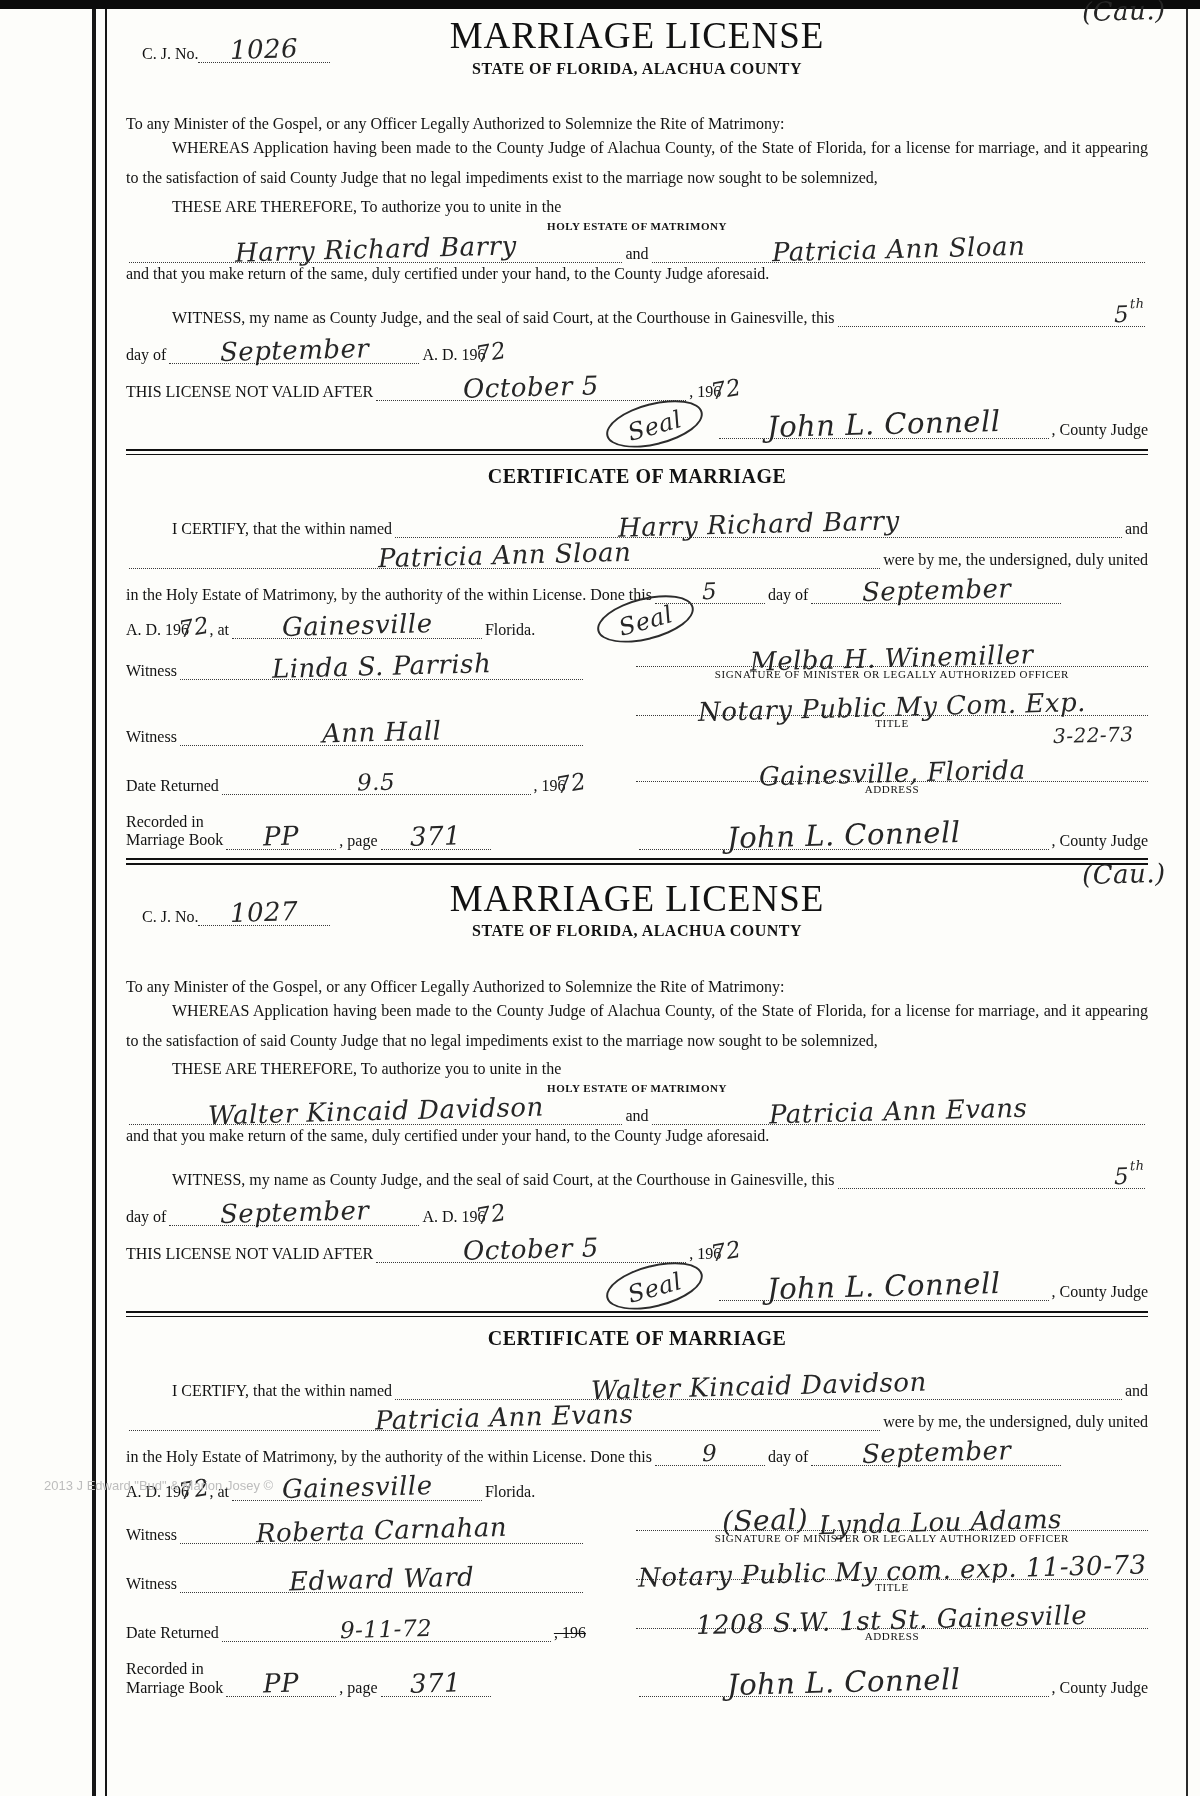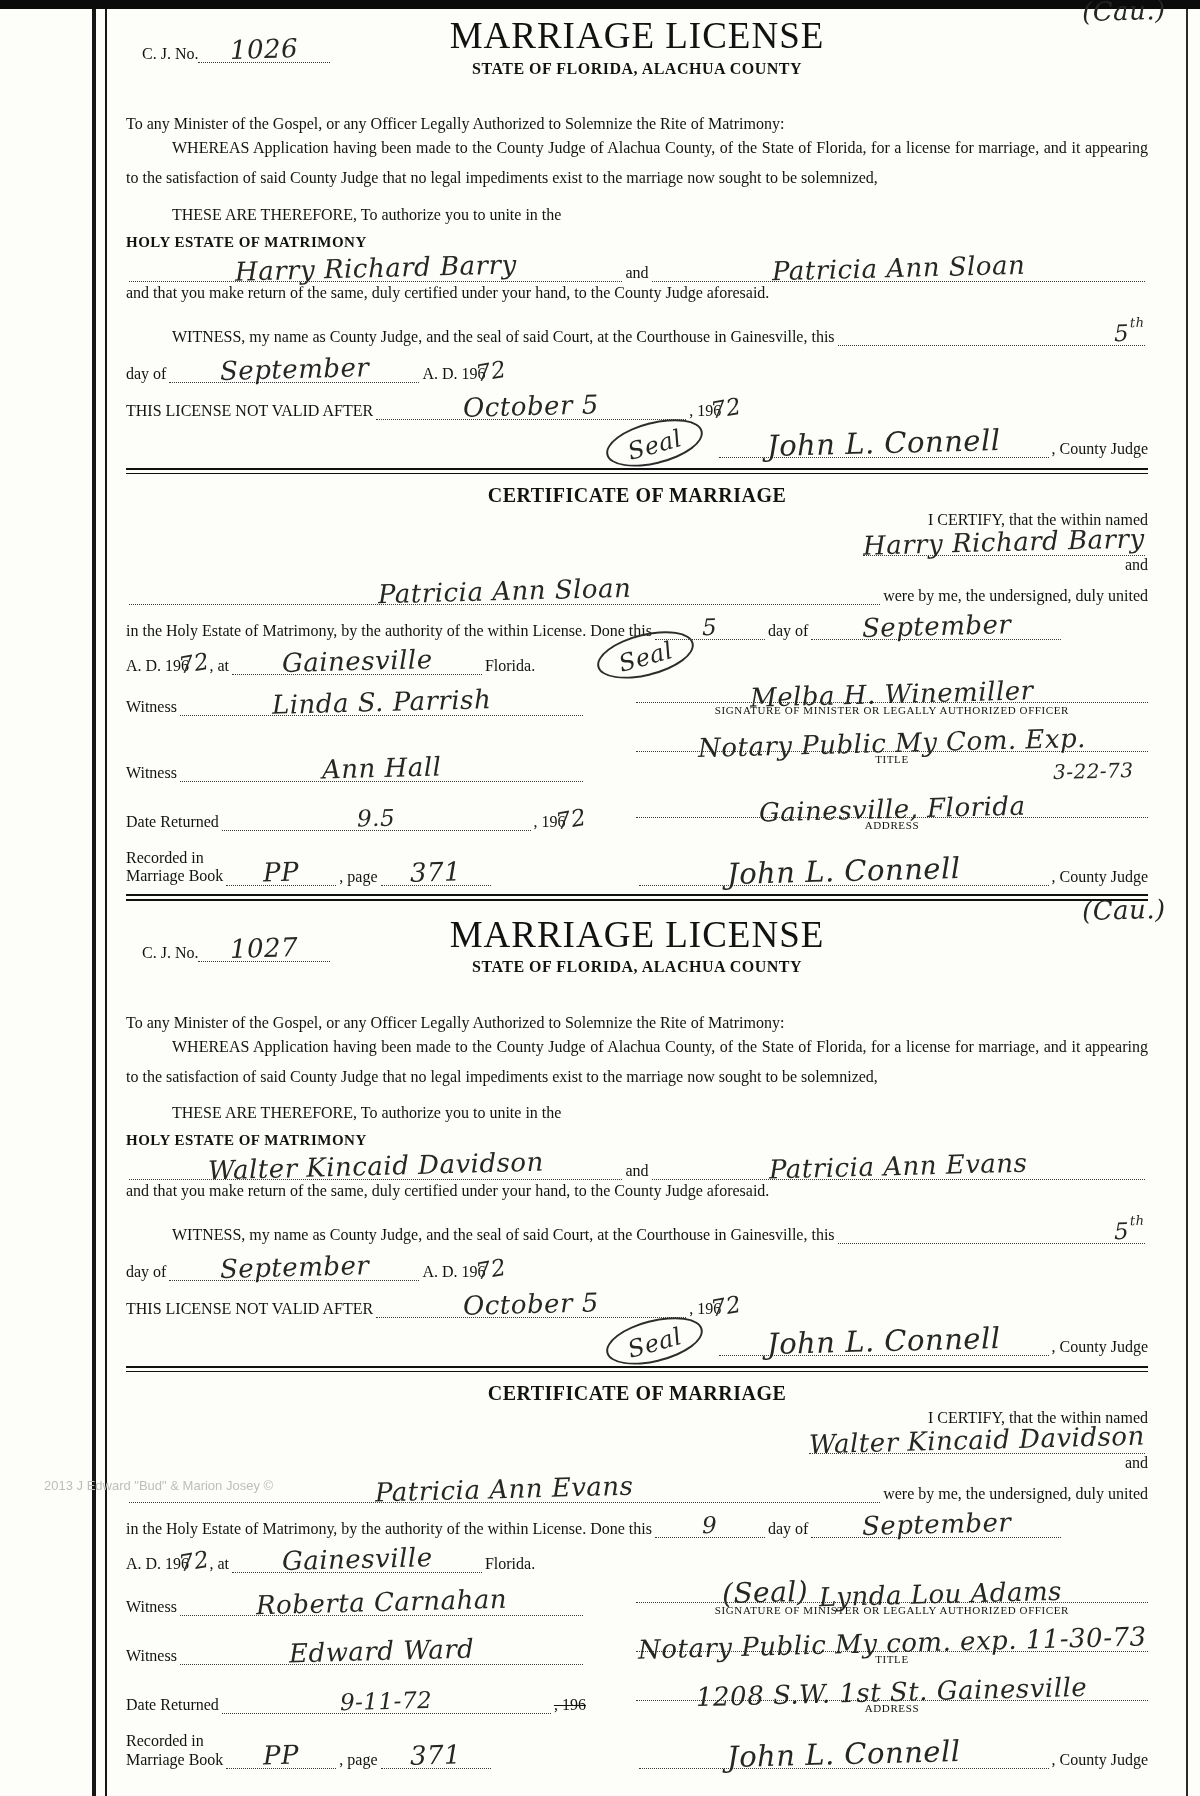--- a/index.html
+++ b/index.html
@@ -31,22 +31,22 @@
         letter-spacing:0.5px; transform:rotate(-1.5deg); white-space:nowrap; }
   .hw-sm { font-size:23px; }
   .hw-judge { font-size:29px; }
   .hw-sup { font-size:13px; vertical-align:14px; margin-left:1px; }
   .overwrite { margin-left:-10px; transform:rotate(-10deg); margin-bottom:0; }
   .struck { text-decoration:line-through; }
 
   p { margin:0; }
   .salutation { margin-top:13px; font-size:16px; }
   .whereas { font-size:16px; line-height:1.9; text-indent:46px; text-align:justify; }
-  .therefore { margin-top:12px; font-size:16px; text-indent:46px; }
-  .holy { margin-top:10px; text-align:left; font-size:15px; font-weight:bold; letter-spacing:0.5px; }
+  .therefore { margin-top:4px; font-size:16px; text-indent:46px; }
+  .holy { margin-top:4px; text-align:center; font-size:11px; font-weight:bold; letter-spacing:0.5px; }
   .return-line { font-size:16px; margin-top:2px; }
 
   .row { display:flex; align-items:flex-end; margin-top:4px; }
   .fill { flex:1; border-bottom:1.6px dotted #3a3a3a; margin:0 3px; text-align:center; min-height:8px; }
   .fill-sm { flex:0 0 110px; }
   .fill-md { flex:0 0 250px; }
   .fill-lg { flex:0 0 310px; }
   .fill-judge { flex:0 0 330px; }
   .fill-right { text-align:right; }
   .flex-spacer { flex:1; }
@@ -58,21 +58,21 @@
   .judge-row { margin-top:2px; }
 
   .seal { display:inline-block; border:2.5px solid #2c2c2c; border-radius:50%;
           padding:9px 20px 5px; transform:rotate(-14deg); margin:0 12px -6px 0; }
   .seal .hw { margin-bottom:0; font-size:24px; }
 
   .cert-sep { margin-top:10px; border-top:2.5px solid #111; border-bottom:1.5px solid #111; height:3px; }
   .lic-sep  { border-top:2.5px solid #111; border-bottom:2px solid #111; height:3px; margin-top:8px; }
 
   .cert-title { margin:10px 0 0 0; text-align:center; font-size:20px; font-weight:bold; letter-spacing:0.5px; }
-  .certify-row { margin-top:4px;flex-direction:column; }
+  .certify-row { margin-top:23px; }
   .authority-row { margin-top:8px; }
   .ad-row { margin-top:8px; position:relative; }
   .ad-seal { position:absolute; left:470px; top:-14px; }
 
   .sig-grid { display:grid; grid-template-columns:45% 1fr; column-gap:50px; margin-top:6px; }
   .sig-grid > div { align-self:end; }
   .sig-cell { display:flex; flex-direction:column; }
   .sig-line { display:flex; align-items:flex-end; justify-content:center; border-bottom:1.6px dotted #3a3a3a; }
   .under-label { font-size:11px; font-weight:normal; text-align:center; letter-spacing:0.6px; margin-top:1px; }
   .title-note { text-align:right; margin-top:-4px; padding-right:14px; }

